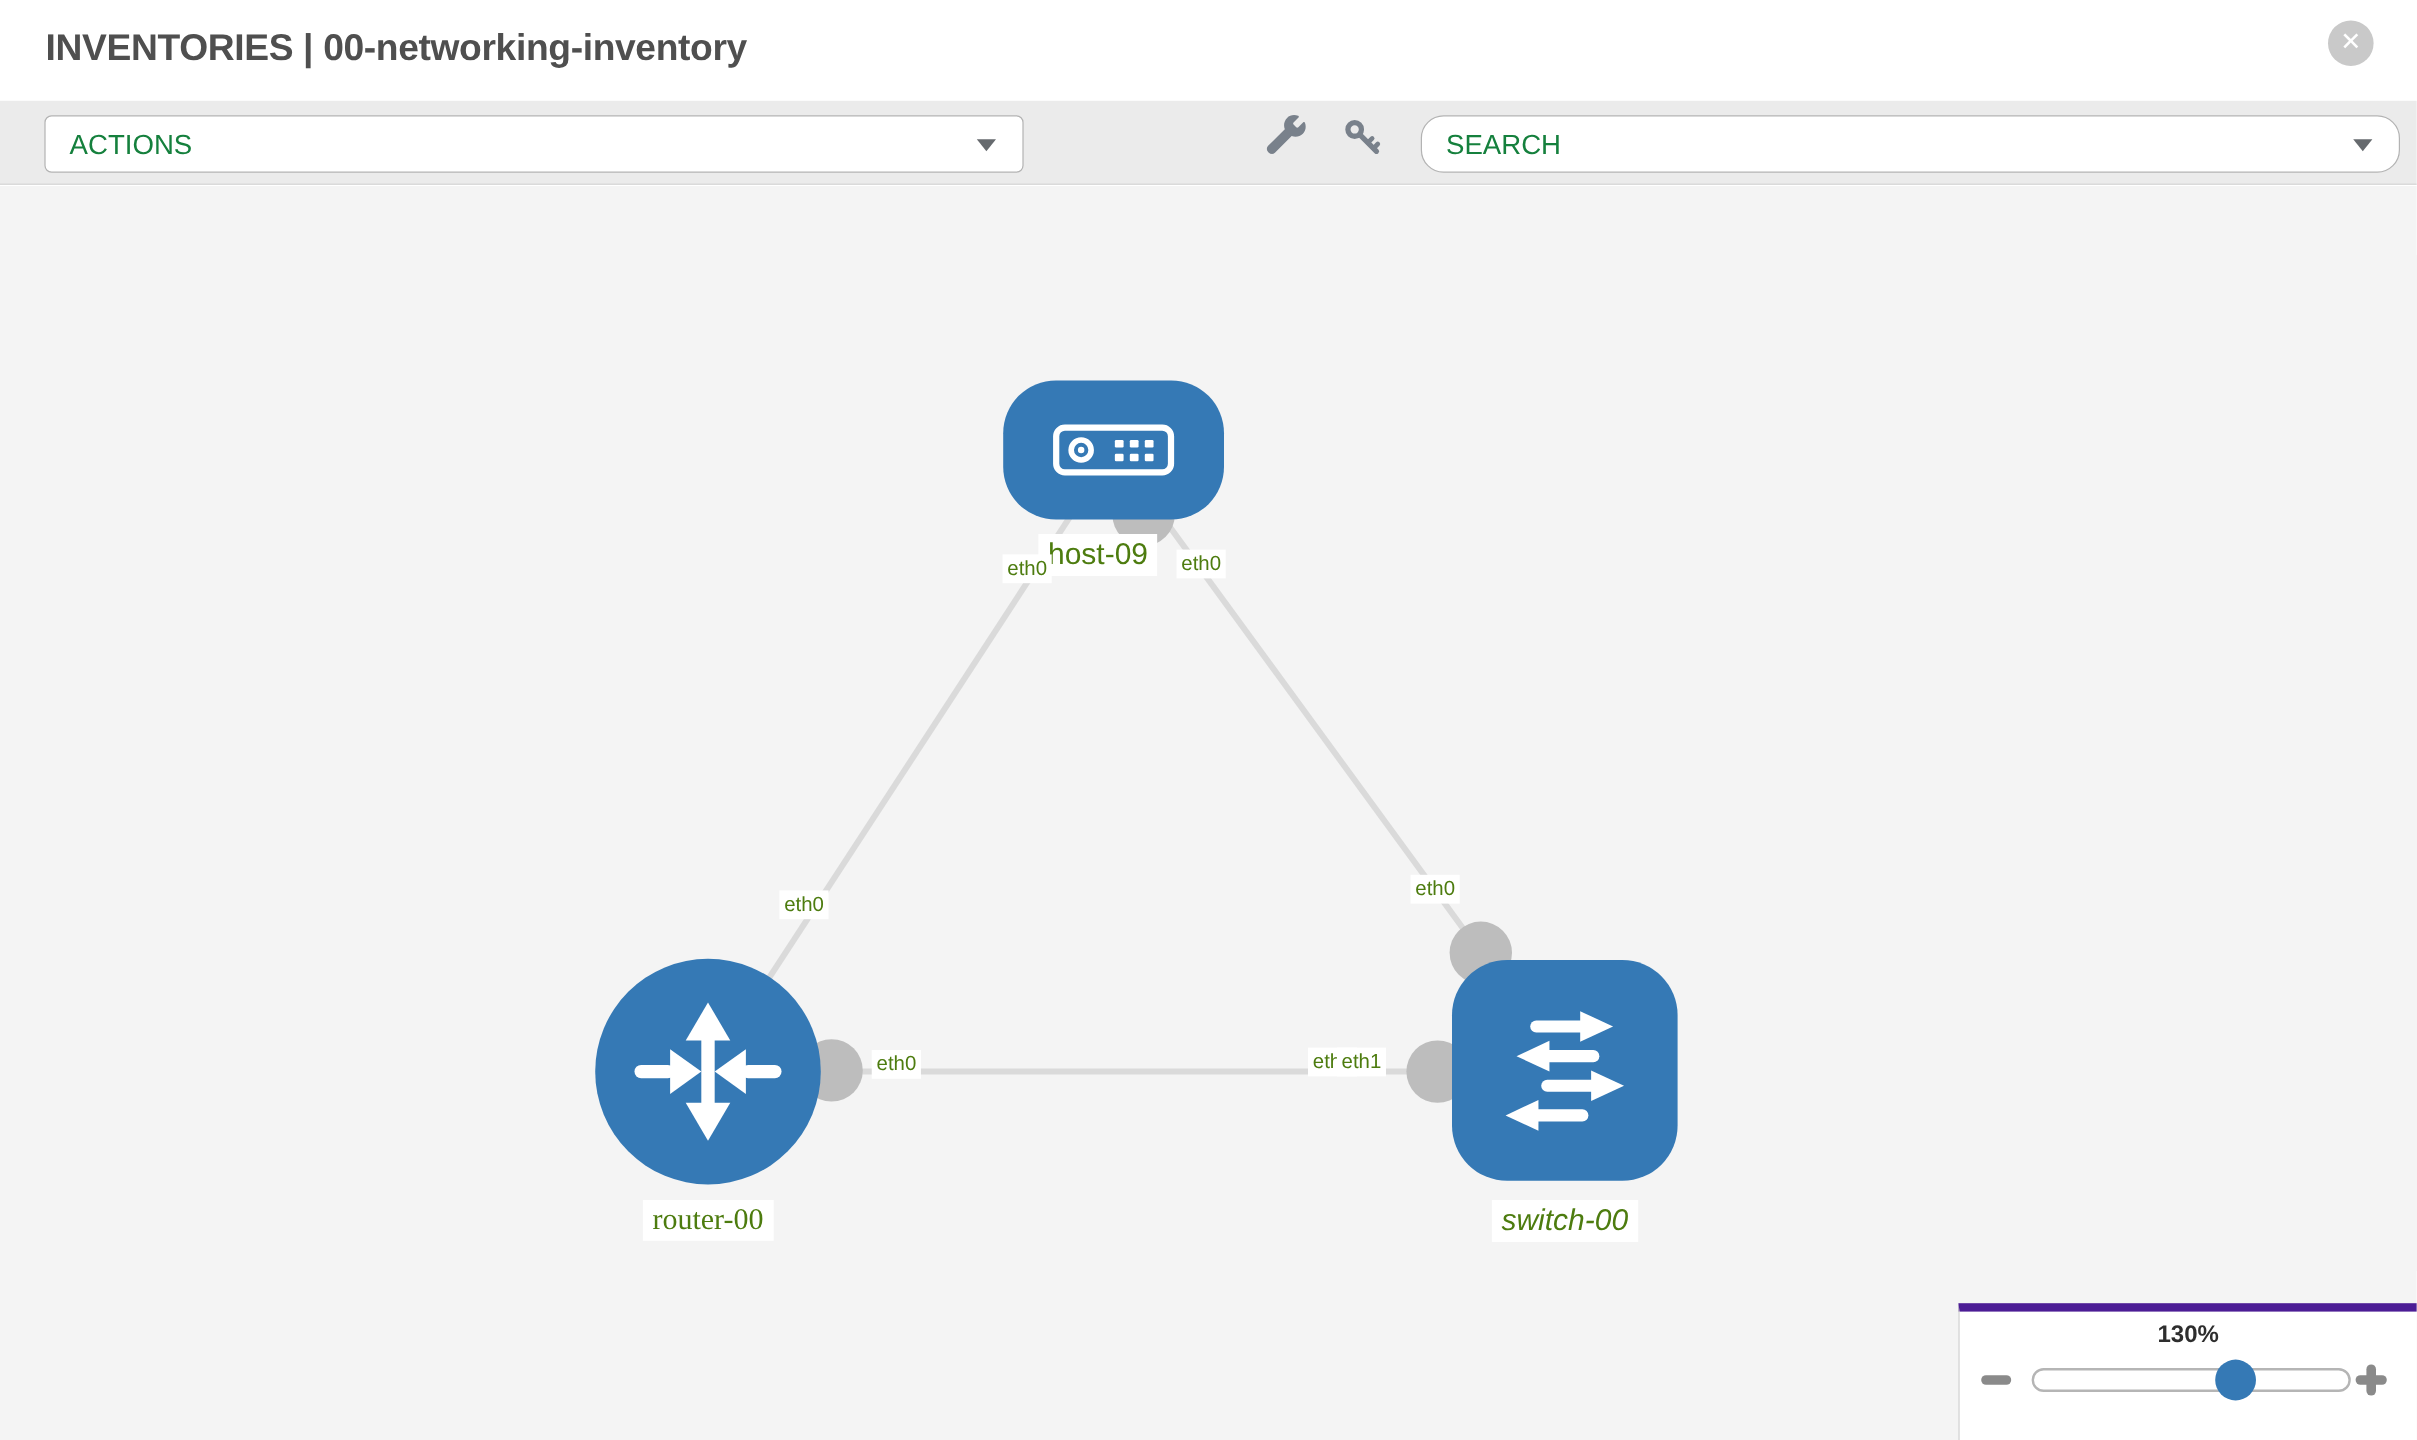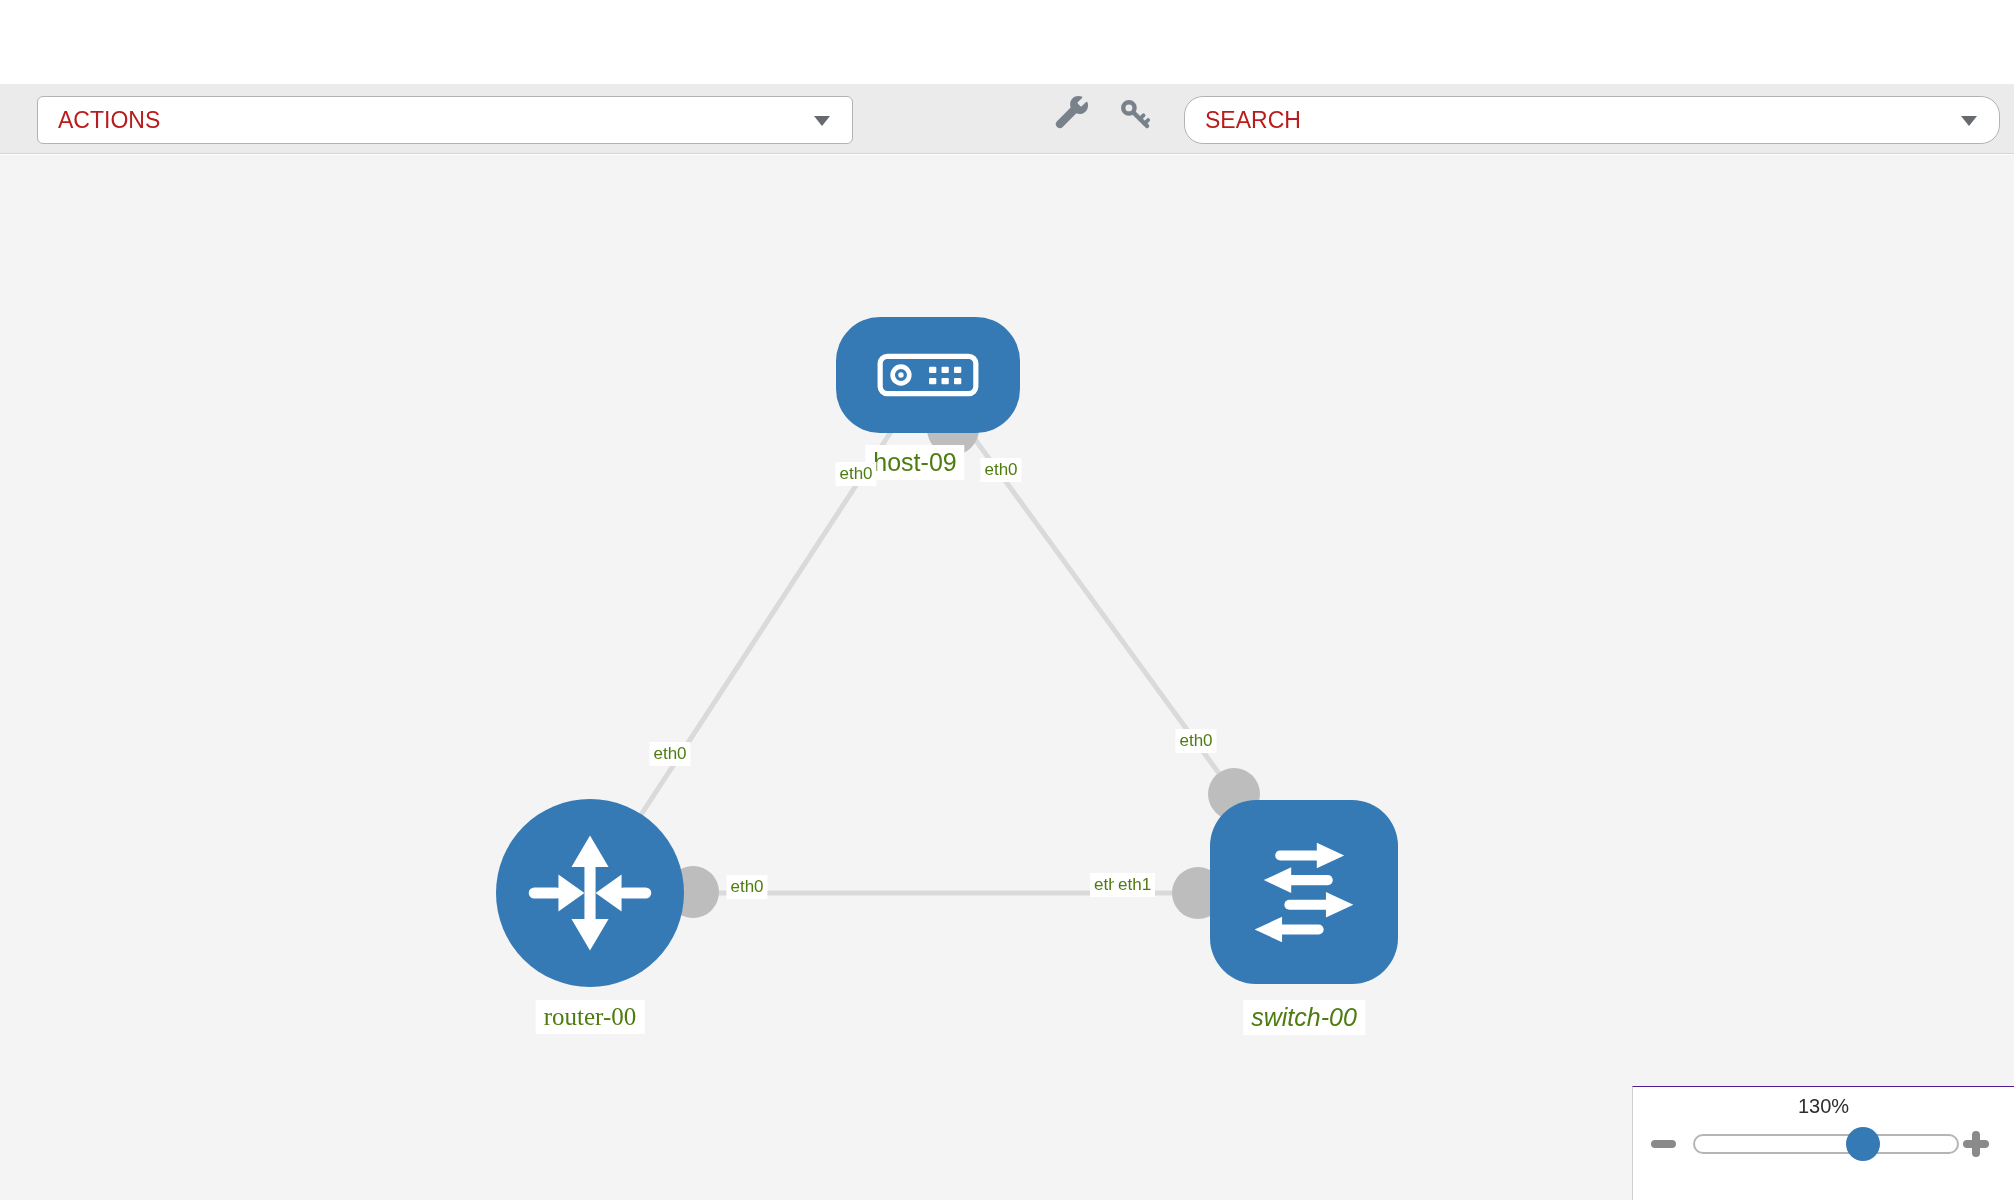--- a/index.html
+++ b/index.html
@@ -9,21 +9,21 @@
 
   
   .header { position:absolute; left:0; top:0; width:2014px; height:84px; background:#ffffff; }
   .title { position:absolute; left:38px; top:0; line-height:80px; font-size:31px; font-weight:bold; color:#4f4f4f; letter-spacing:-0.3px; }
   .close-btn { position:absolute; right:36px; top:17px; width:38px; height:38px; border-radius:50%;
                background:#c9c9c9; color:#ffffff; font-size:21px; font-weight:bold; text-align:center; line-height:38px; cursor:pointer; }
 
   
   .toolbar { position:absolute; left:0; top:84px; width:2014px; height:70px; background:#ebebeb; border-bottom:1px solid #d5d5d5; }
   .combo { position:absolute; top:12px; height:48px; background:#ffffff; border:1px solid #b3b3b3; border-radius:6px; }
-  .combo .combo-label { position:absolute; left:20px; top:0; line-height:46px; font-size:23px; color:#b91c1c; }
+  .combo .combo-label { position:absolute; left:20px; top:0; line-height:46px; font-size:23px; color:#15803d; }
   .combo .caret { position:absolute; right:22px; top:19px; width:0; height:0;
                   border-left:8px solid transparent; border-right:8px solid transparent; border-top:10px solid #666a6e; }
   .combo-actions { left:37px; width:816px; }
   .combo-search { left:1184px; width:816px;border-radius:19px; }
   .tool-icon { position:absolute; cursor:pointer; }
 
   
   .canvas { position:absolute; left:0; top:155px; width:2014px; height:1045px; background:#f4f4f4; }
   .net-svg { position:absolute; left:0; top:0; }
   .node { position:absolute; background:#3579b5; display:flex; align-items:center; justify-content:center; cursor:pointer; }
@@ -31,35 +31,41 @@
   .node-router { left:496px; top:644px; width:188px; height:188px; border-radius:50%; }
   .node-switch { left:1210px; top:645px; width:188px; height:184px; border-radius:46px; }
 
   .lbl { position:absolute; background:#ffffff; color:#4d7c0f; white-space:nowrap; }
   .node-lbl { font-size:25px; padding:3px 8px; transform:translateX(-50%); }
   .if-lbl { font-size:17px; padding:2px 4px; transform:translateX(-50%); }
   .if-lbl-abs { font-size:17px; padding:2px 4px; }
 
   
   .zoom-panel { position:absolute; left:1632px; top:1086px; width:382px; height:114px; background:#ffffff;
-                border-left:1px solid #cfcfcf; border-top:1px solid #4c1d95; }
+                border-left:1px solid #cfcfcf; border-top:7px solid #4c1d95;font-weight:bold; }
   .zoom-level { position:absolute; left:0; right:0; top:8px; text-align:center; font-size:20px; color:#2e2e2e; }
   .zoom-minus { position:absolute; left:18px; top:53px; width:25px; height:8px; background:#8a8a8a; border-radius:4px; cursor:pointer; }
   .zoom-track { position:absolute; left:60px; top:47px; width:266px; height:20px; background:#ffffff;
                 border:2px solid #b5b5b5; border-radius:11px; cursor:pointer; }
   .zoom-handle { position:absolute; left:213px; top:40px; width:34px; height:34px; border-radius:50%; background:#3579b5; cursor:pointer; }
   .zoom-plus { position:absolute; left:330px; top:44px; width:26px; height:26px; cursor:pointer; }
   .zoom-plus::before { content:""; position:absolute; left:0; top:9px; width:26px; height:8px; background:#8a8a8a; border-radius:4px; }
   .zoom-plus::after  { content:""; position:absolute; left:9px; top:0; width:8px; height:26px; background:#8a8a8a; border-radius:4px; }
 </style>
 </head>
 <body>
 
 <div id="root">
 
+  <div class="header">
+    <div class="title">INVENTORIES | 00-networking-inventory</div>
+    <div class="close-btn">
+      <span>✕</span>
+    </div>
+  </div>
 
   <div class="toolbar">
     <div class="combo combo-actions">
       <span class="combo-label">ACTIONS</span>
       <span class="caret"></span>
     </div>
 
     <svg class="tool-icon" style="left:1052px; top:10px;" width="38" height="38" viewBox="0 0 24 24">
       <path fill="#79818b" d="M22.4 5.2c-.1-.4-.6-.5-.9-.2l-2.6 2.6c-.3.3-.8.3-1.1 0l-1.4-1.4c-.3-.3-.3-.8 0-1.1l2.6-2.6c.3-.3.2-.8-.2-.9C16.6.8 14.4 1.3 13 2.7c-1.6 1.6-2 3.9-1.2 5.9L3 17.4c-.9.9-.9 2.3 0 3.2l.4.4c.9.9 2.3.9 3.2 0l8.8-8.8c2 .8 4.3.4 5.9-1.2 1.4-1.4 1.9-3.6 1.1-5.8z"></path>
     </svg>

